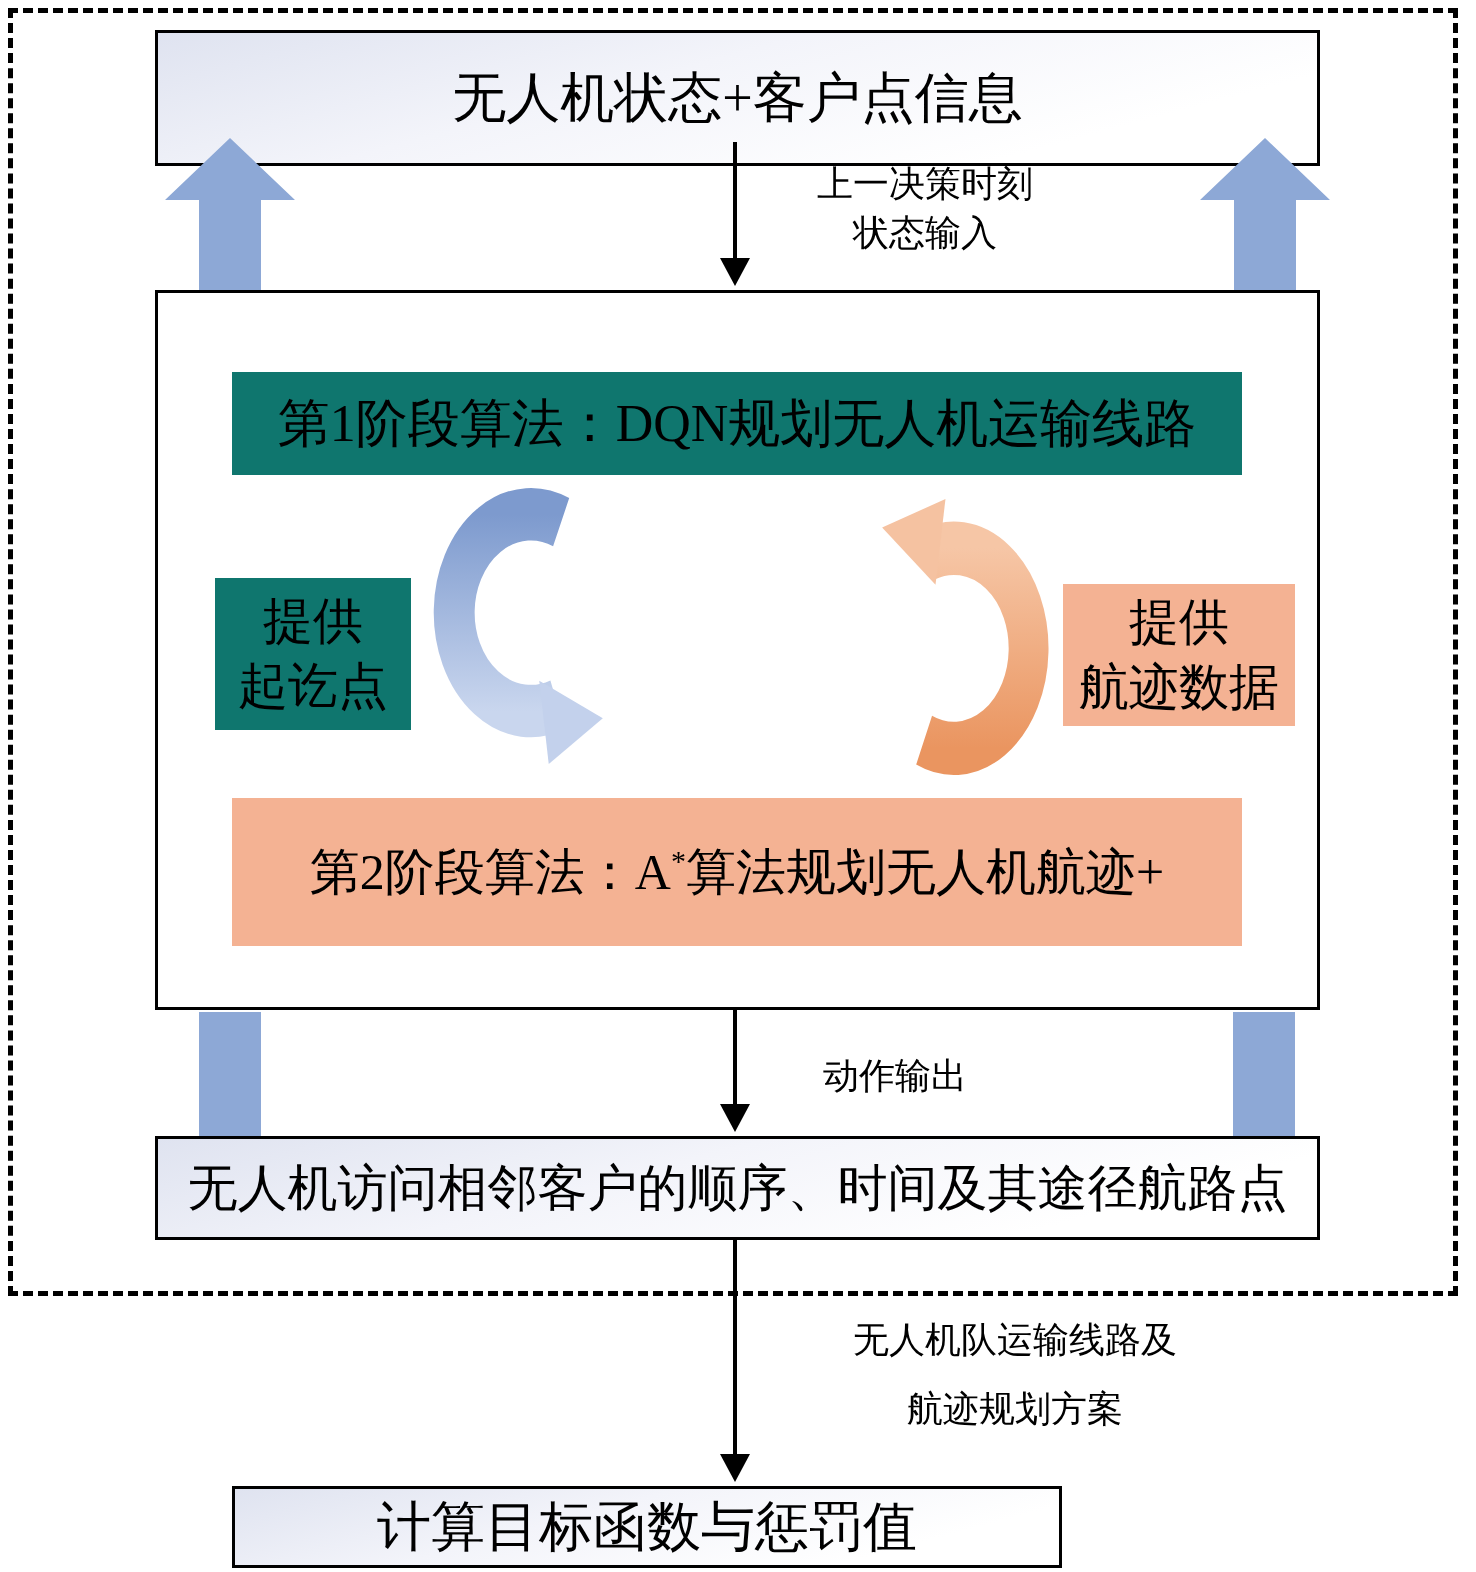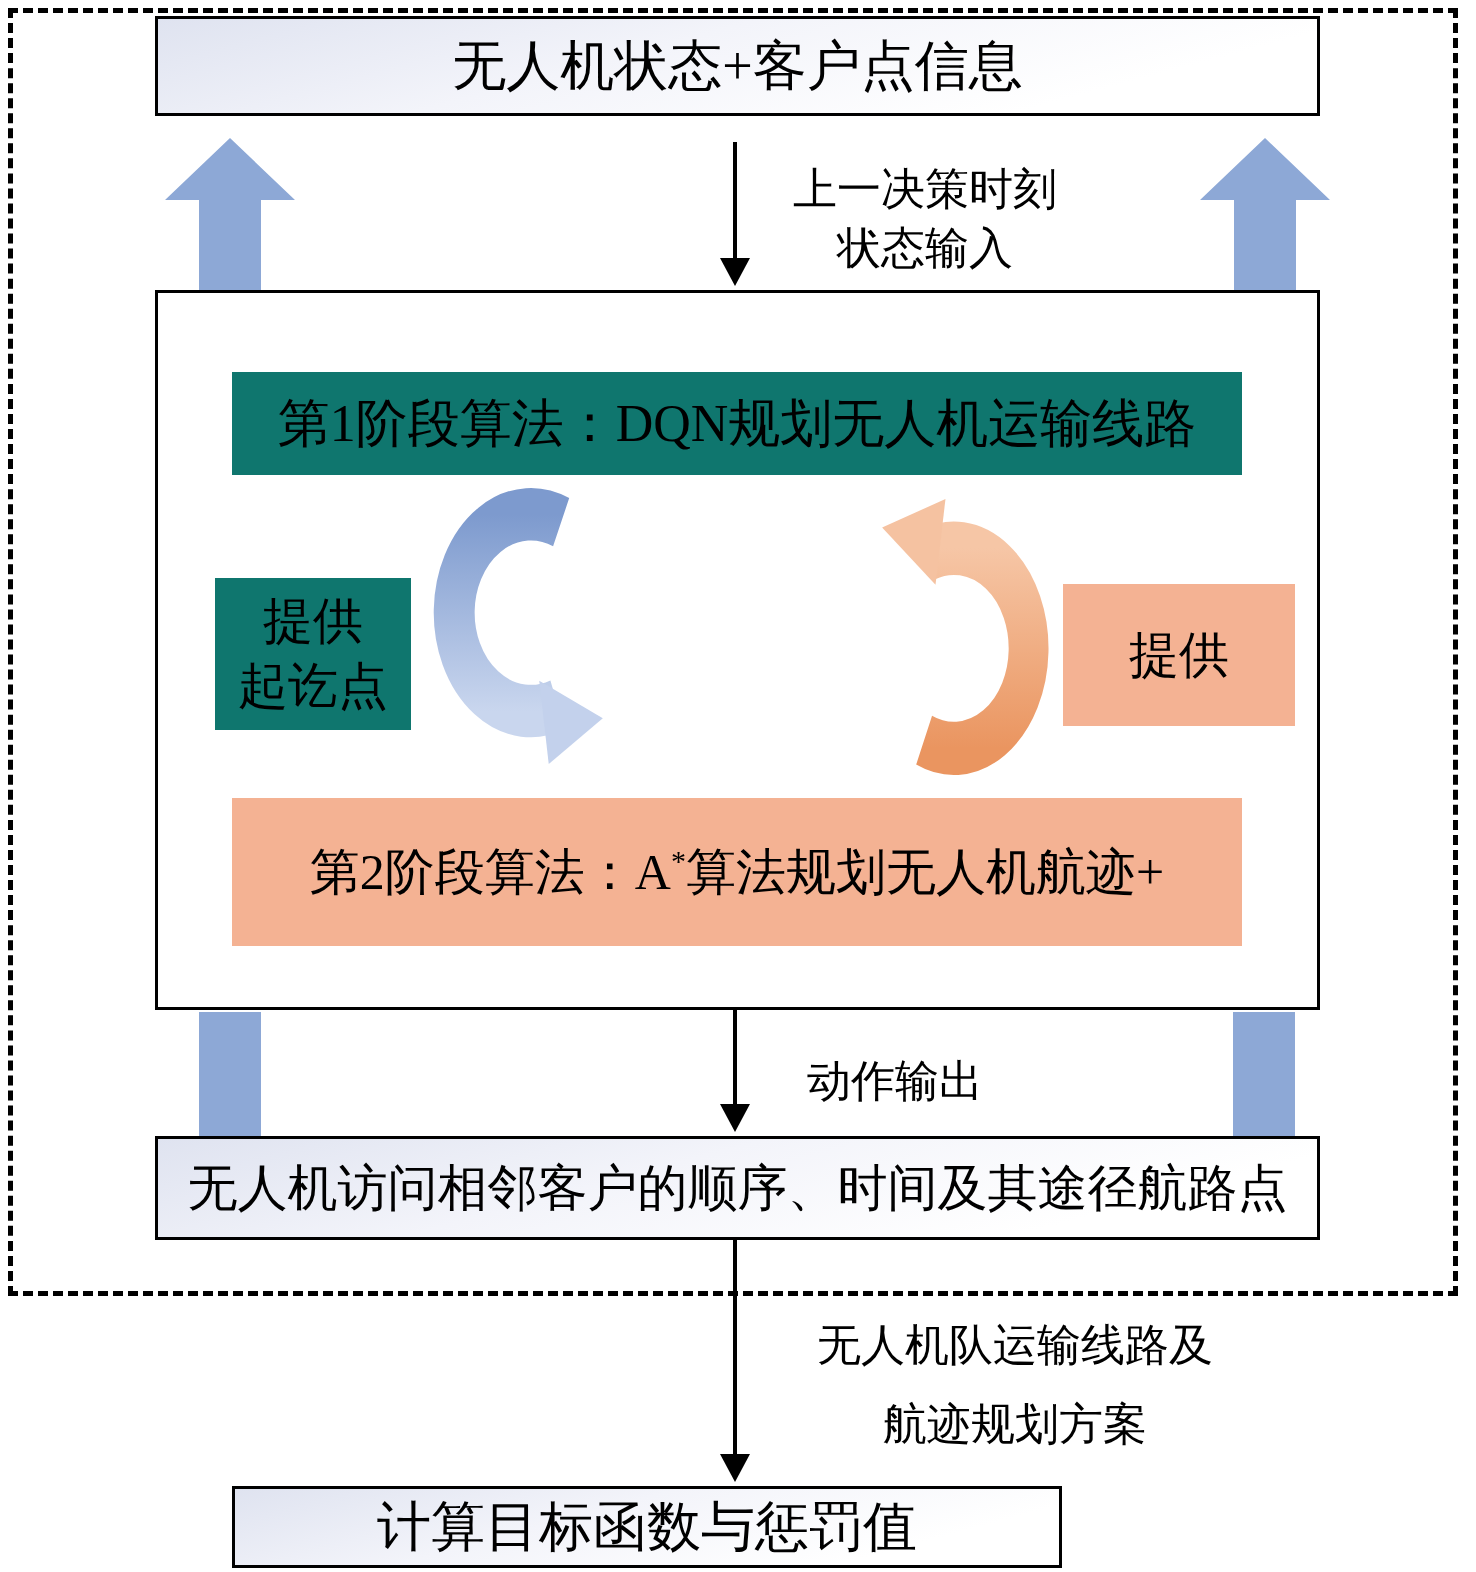--- a/index.html
+++ b/index.html
@@ -21,28 +21,28 @@
   .white{ background:#ffffff; }
   .bluefill{ background:#0f766e; }
   .orangefill{ background:#f4b293; }
   .vline{ position:absolute; width:4px; background:#000; }
   .ahead{
     position:absolute; width:0; height:0;
     border-left:15px solid transparent; border-right:15px solid transparent;
     border-top:28px solid #000;
   }
   .lbl{
-    position:absolute; font-size:44px; line-height:1.35; text-align:center;
+    position:absolute; font-size:36px; line-height:1.35; text-align:center;
     display:flex; flex-direction:column; align-items:center;
   }
   .bar{ position:absolute; width:62px; background:#8da8d6; }
   .blockarrow{ position:absolute; }
   .curve{ position:absolute; }
   sup{ font-size:60%; vertical-align:super; }
-  .top-box   { left:155px; top:16px;   width:1165px; height:100px; font-size:54px; }
+  .top-box   { left:155px; top:30px;   width:1165px; height:136px; font-size:54px; }
   .mid-box   { left:155px; top:290px;  width:1165px; height:720px; }
   .stage1-box{ left:232px; top:372px;  width:1010px; height:103px; font-size:52px; }
   .stage2-box{ left:232px; top:798px;  width:1010px; height:148px; font-size:50px; line-height:1.4; }
   .left-tag  { left:215px; top:578px;  width:196px;  height:152px; font-size:50px; }
   .right-tag { left:1063px;top:584px;  width:232px;  height:142px; font-size:50px; }
   .output-box{ left:155px; top:1136px; width:1165px; height:104px; font-size:50px; }
   .obj-box   { left:232px; top:1486px; width:830px; height:82px;  font-size:54px; }
 </style>
 </head>
 <body>
@@ -97,20 +97,21 @@
     <polygon points="3,52 92,22 78,112" fill="#f5c2a1"></polygon>
   </svg>
 
   <div class="box bluefill left-tag">
     <span>提供</span>
     <span>起讫点</span>
   </div>
 
   <div class="box orangefill right-tag">
     <span>提供</span>
+    <span>航迹数据</span>
   </div>
 
   <div class="box orangefill stage2-box">
     <span><span>第2阶段算法：A</span><sup>*</sup><span>算法规划无人机航迹+</span></span>
   </div>
 
   <div class="vline" style="left:733px; top:1010px; height:98px;"></div>
   <div class="ahead" style="left:720px; top:1104px;"></div>
   <div class="lbl" style="left:765px; top:1052px; width:260px;">
     <span>动作输出</span>

